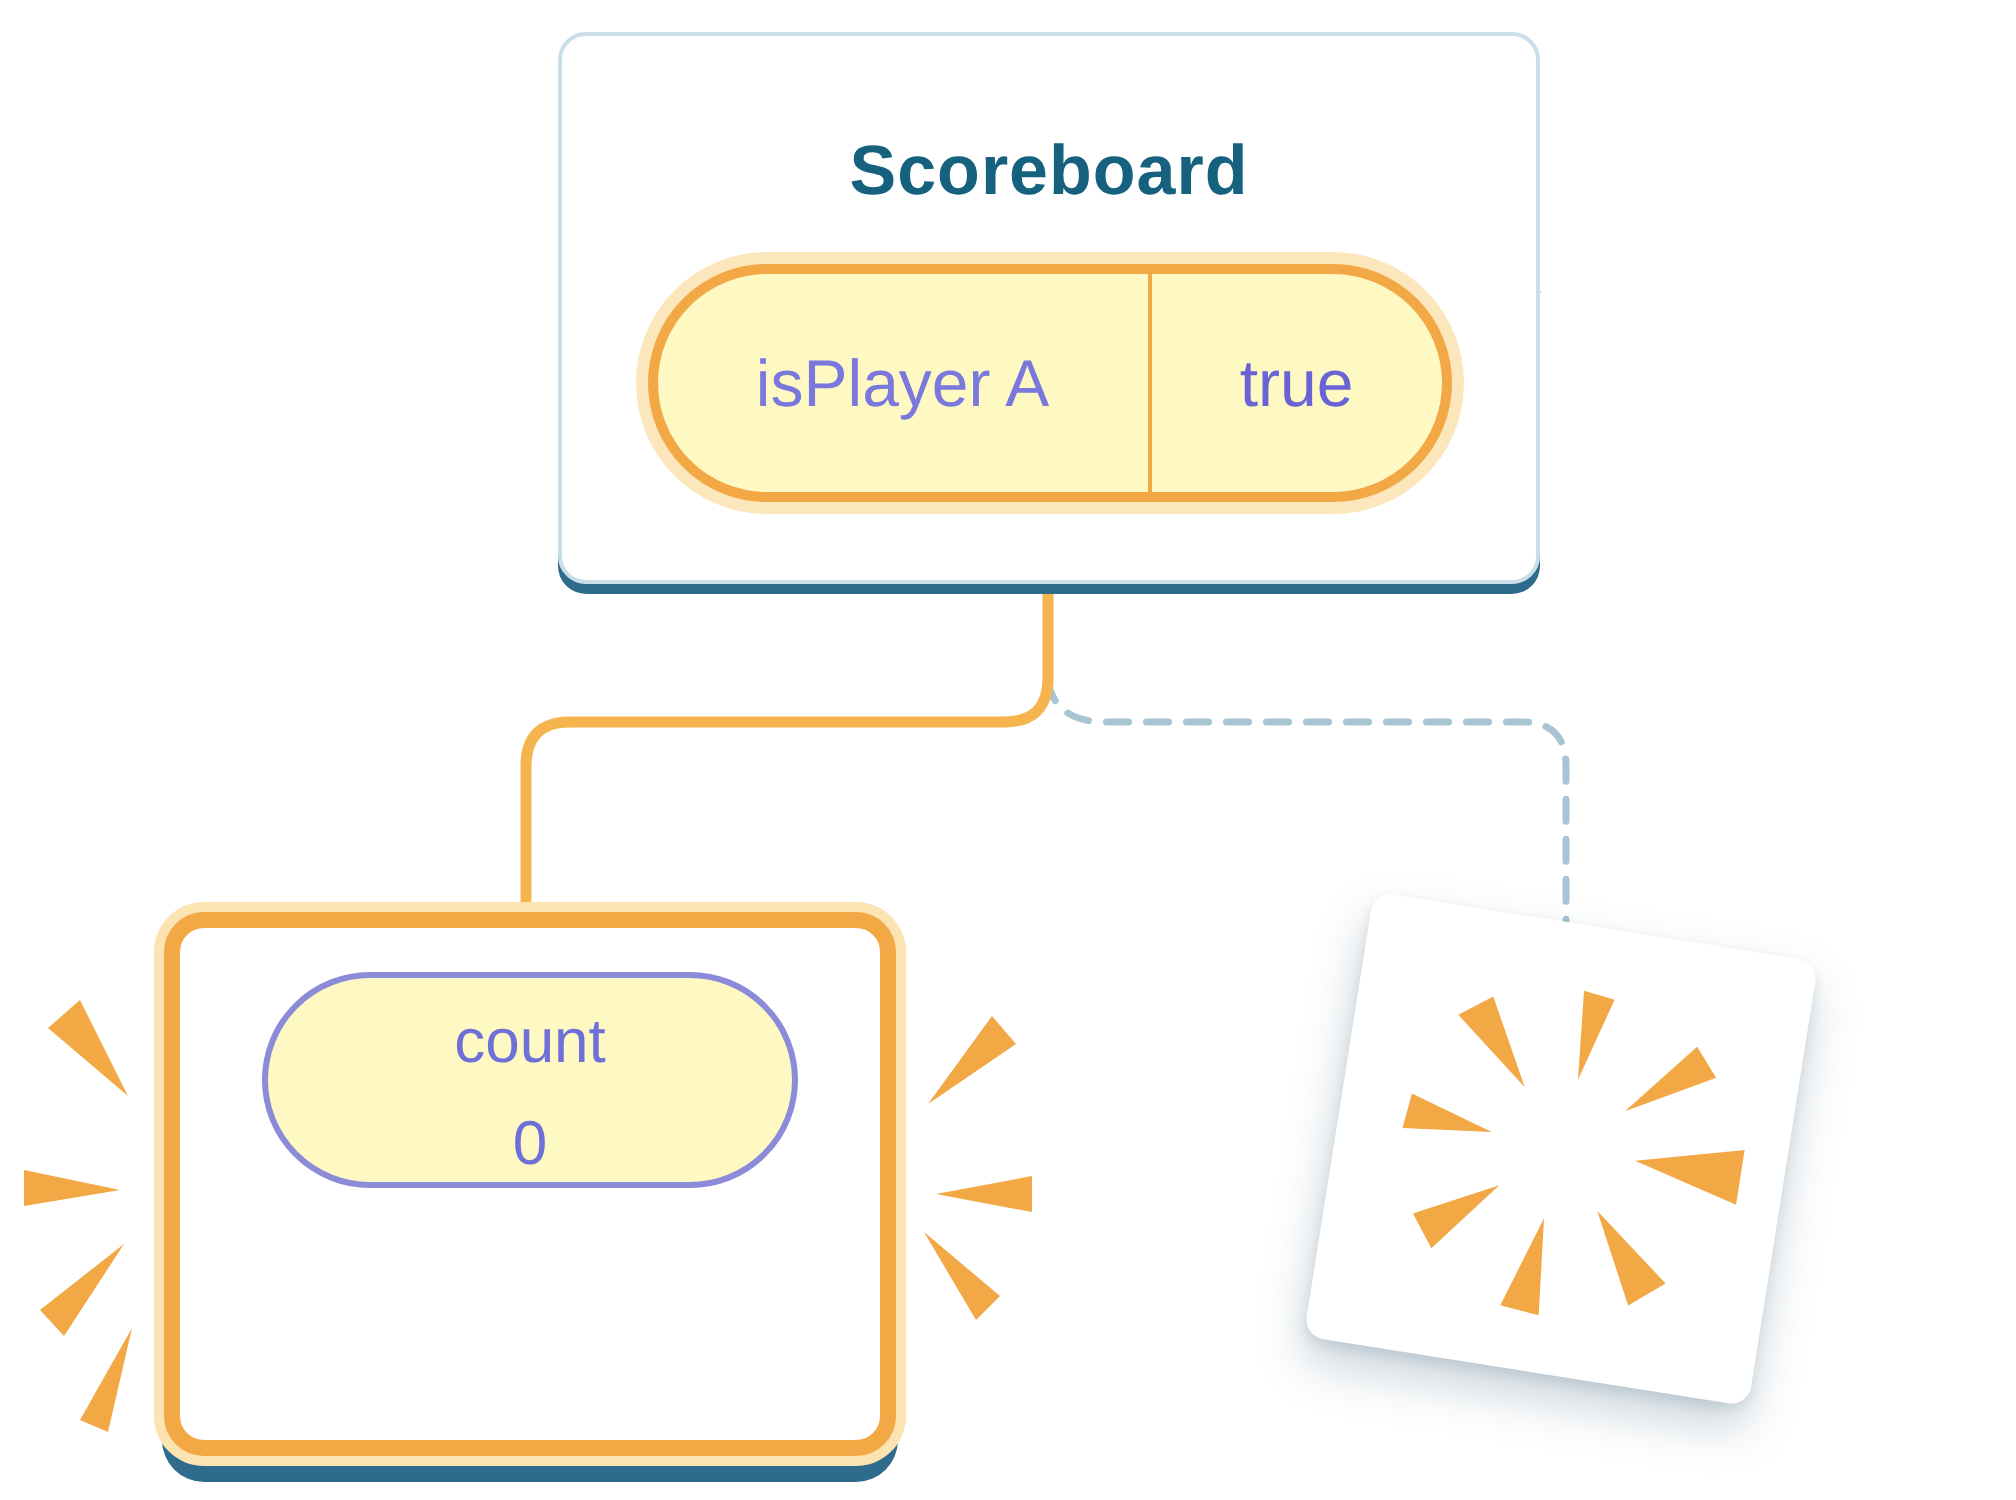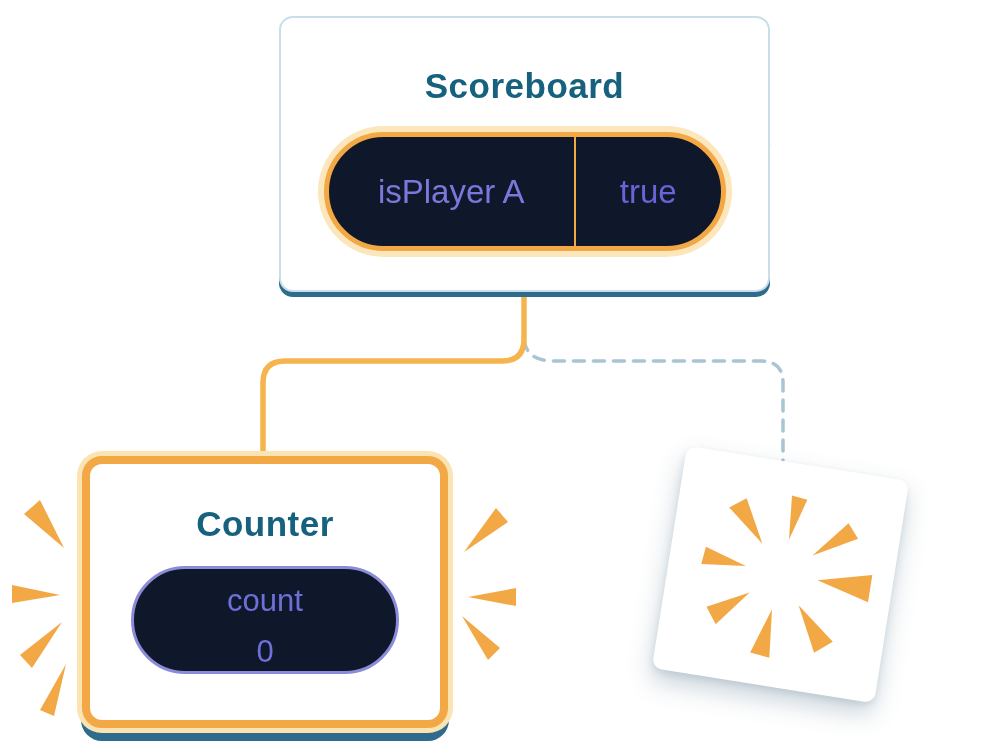--- a/index.html
+++ b/index.html
@@ -19,21 +19,21 @@
   .counter-card {
     left:82px; top:456px; width:366px; height:272px;
     border:8px solid #F2A845; border-radius:20px;
     box-shadow:0 0 0 5px #FBE3B2, 0 12px 0 1px #2E6B8C;
   }
   .card-title { text-align:center; font-weight:bold; color:#15617E; font-size:35px; letter-spacing:0.5px; }
   .scoreboard-card .card-title { margin-top:48px; }
   .counter-card .card-title { margin-top:40px; }
 
   .state-pill {
-    display:flex; align-items:stretch; border-radius:999px; background:#0f172a; box-sizing:border-box;
+    display:flex; align-items:stretch; border-radius:999px; background:#fef9c3; box-sizing:border-box;
   }
   .scoreboard-pill {
     margin:26px auto 0; width:402px; height:119px;
     border:5px solid #F2A845; box-shadow:0 0 0 6px #FCE7BC;
   }
   .counter-pill {
     margin:22px auto 0; width:268px; height:108px;
     border:3px solid #8B8BD9;
     flex-direction:column;
   }
@@ -85,21 +85,20 @@
   <div class="card scoreboard-card">
     <div class="card-title">Scoreboard</div>
     <div class="state-pill scoreboard-pill">
       <span class="pill-label">isPlayer A</span>
       <span class="pill-divider"></span>
       <span class="pill-value">true</span>
     </div>
   </div>
 
   <div class="card counter-card">
-    <div class="card-title">Counter</div>
     <div class="state-pill counter-pill">
       <span class="pill-label">count</span>
       <span class="pill-divider"></span>
       <span class="pill-value">0</span>
     </div>
   </div>
 
   <div class="card destroyed-card">
     <svg viewBox="0 0 228 228" fill="#F2A845">
       <polygon points="152,114 206,100 206,128"></polygon>

